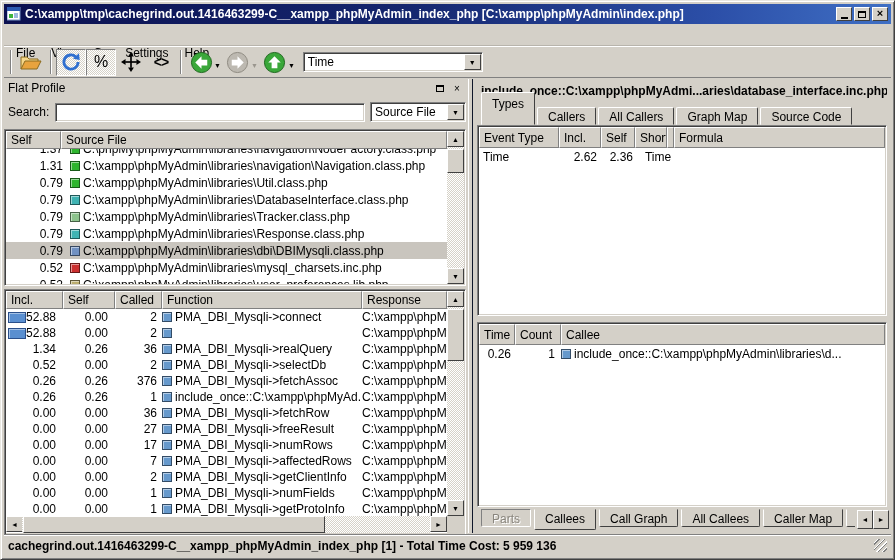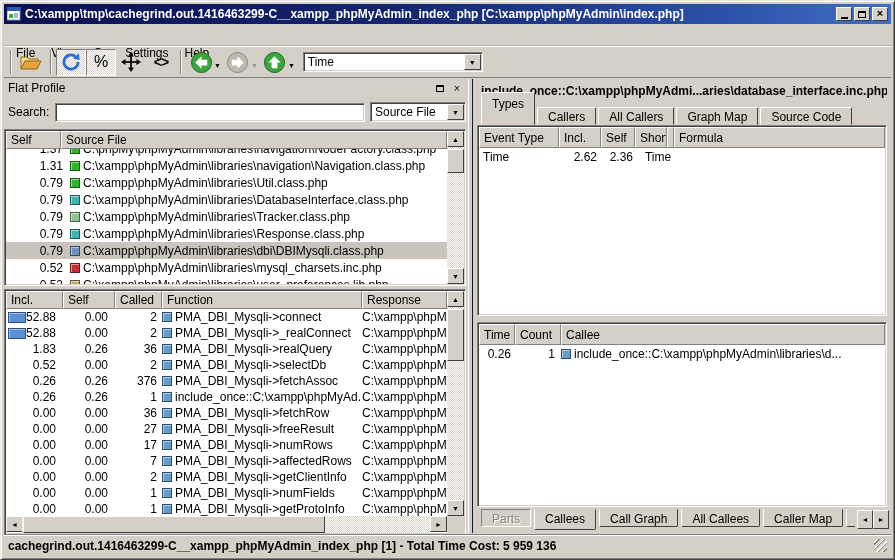--- a/index.html
+++ b/index.html
@@ -408,26 +408,25 @@
                   <span>PMA_DBI_Mysqli-&gt;connect</span>
                 </span>
                 <span class="fc-loc">C:\xampp\phpMy</span>
               </div>
               <div class="func-row">
                 <span class="fc-incl"><i class="bar-ico"></i><span>52.88</span></span>
                 <span class="fc-self">0.00</span>
                 <span class="fc-called">2</span>
                 <span class="fc-func">
                   <i class="sq" style="background: rgb(102, 153, 204);"></i>
-                  <span>PMA_DBI_Mysqli-&gt;_realConnect</span>
-                </span>
-                <span class="fc-loc">C:\xampp\phpMy</span>
-              </div>
-              <div class="func-row">
-                <span class="fc-incl"><span>1.83</span></span>
+                </span>
+                <span class="fc-loc">C:\xampp\phpMy</span>
+              </div>
+              <div class="func-row">
+                <span class="fc-incl"><span>1.34</span></span>
                 <span class="fc-self">0.26</span>
                 <span class="fc-called">36</span>
                 <span class="fc-func">
                   <i class="sq" style="background: rgb(102, 153, 204);"></i>
                   <span>PMA_DBI_Mysqli-&gt;realQuery</span>
                 </span>
                 <span class="fc-loc">C:\xampp\phpMy</span>
               </div>
               <div class="func-row">
                 <span class="fc-incl"><span>0.52</span></span>

